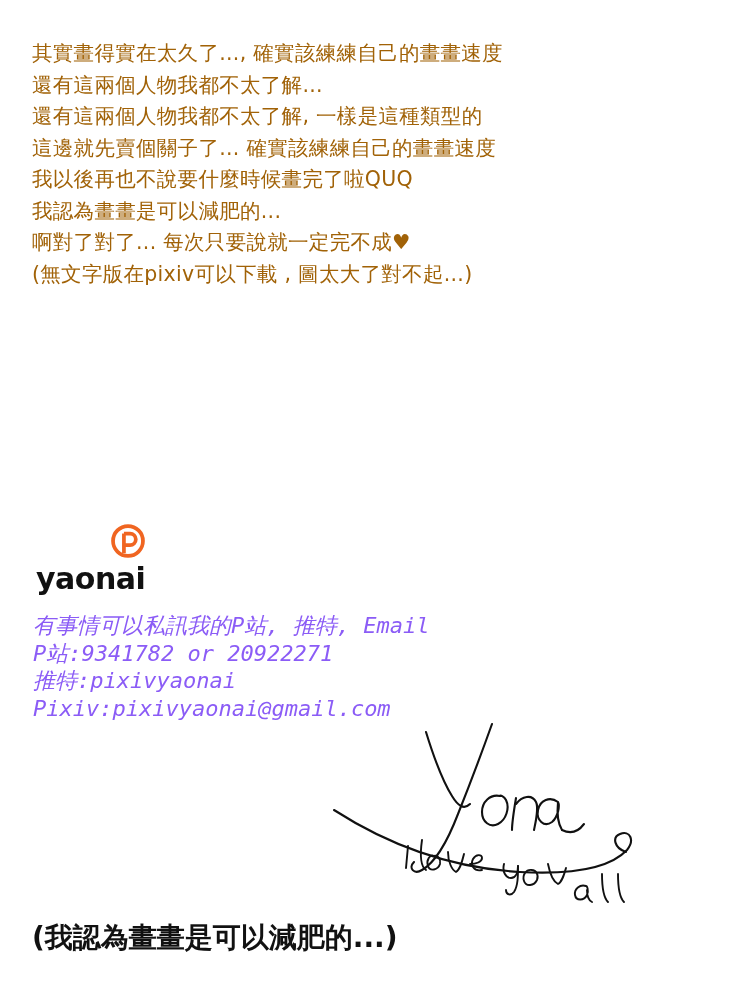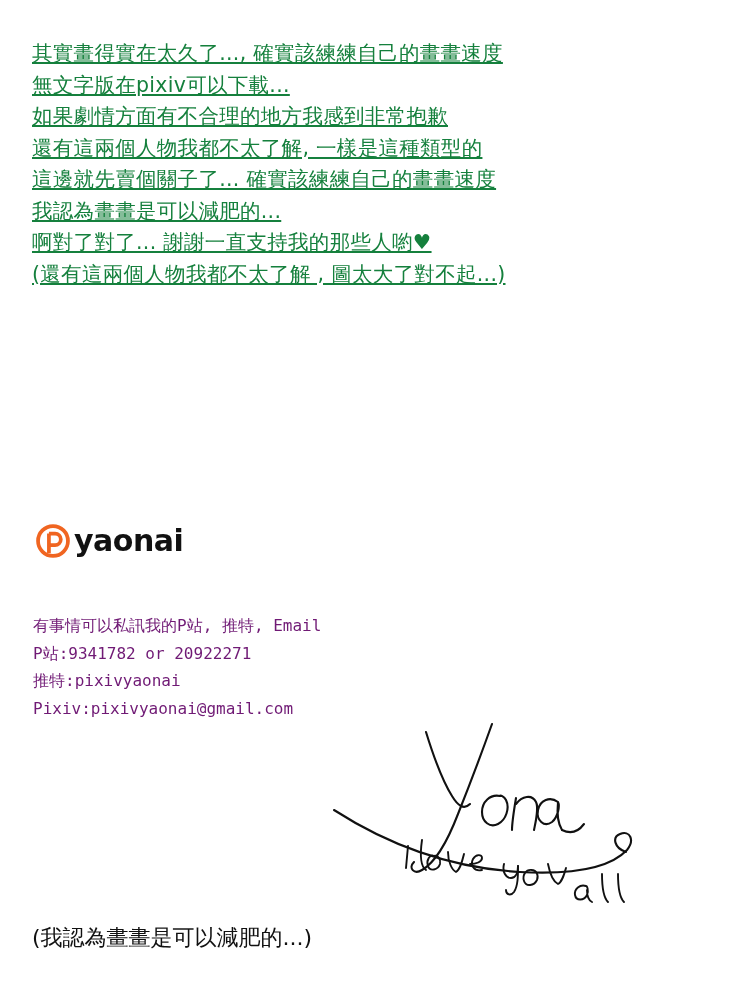--- a/index.html
+++ b/index.html
@@ -26,32 +26,32 @@
     position: absolute;
     left: 32px;
     top: 38px;
     width: 660px;
   }
   .afterword .line {
     font-size: 20.5px;
     line-height: 31.5px;
     letter-spacing: 0.3px;
     white-space: pre;
-    color: #15803d;
-    text-decoration: underline;
+    color: #a16207;
   }
 
   
   .logo-row {
     position: absolute;
     left: 36px;
     top: 524px;
     display: flex;
-    align-items: flex-start;
+    align-items: flex-end;
     gap: 4px;
+    flex-direction: column;
   }
   .logo-mark {
     width: 34px;
     height: 34px;
     display: block;
   }
   .logo-text {
     font-family: "DejaVu Sans", sans-serif;
     font-size: 30px;
     font-weight: 700;
@@ -62,62 +62,64 @@
 
   
   .contact {
     position: absolute;
     left: 33px;
     top: 612px;
     width: 660px;
   }
   .contact .line {
     font-family: "DejaVu Sans Mono", monospace;
-    font-size: 16px;
+    font-size: 22px;
     line-height: 27.5px;
     letter-spacing: 0px;
     white-space: pre;
-    color: #701a75;
+    color: #8b5cf6;
+    font-style: italic;
   }
 
   
   .signature {
     position: absolute;
     left: 330px;
     top: 718px;
     width: 330px;
     height: 205px;
     pointer-events: none;
   }
 
   
   .footnote {
     position: absolute;
     left: 32px;
     top: 922px;
-    font-size: 22px;
+    font-size: 28px;
     line-height: 31px;
     white-space: pre;
     color: #111111;
+    font-weight: bold;
   }
 </style>
 </head>
 <body>
 
 <div class="page">
 
   <div class="afterword">
     <div class="line">其實畫得實在太久了..., 確實該練練自己的畫畫速度</div>
-    <div class="line">無文字版在pixiv可以下載...</div>
-    <div class="line">如果劇情方面有不合理的地方我感到非常抱歉</div>
+    <div class="line">還有這兩個人物我都不太了解...</div>
     <div class="line">還有這兩個人物我都不太了解, 一樣是這種類型的</div>
     <div class="line">這邊就先賣個關子了... 確實該練練自己的畫畫速度</div>
+    <div class="line">我以後再也不說要什麼時候畫完了啦QUQ</div>
     <div class="line">我認為畫畫是可以減肥的...</div>
-    <div class="line">啊對了對了... 謝謝一直支持我的那些人喲♥</div>
-    <div class="line">(還有這兩個人物我都不太了解 , 圖太大了對不起...)</div>
+    <div class="line">啊對了對了... 每次只要說就一定完不成♥</div>
+    <div class="line">(無文字版在pixiv可以下載 , 圖太大了對不起...)</div>
   </div>
 
   <div class="logo-row">
     <svg class="logo-mark" viewBox="0 0 100 100">
       <circle cx="50" cy="50" r="44" fill="none" stroke="#F06521" stroke-width="11"></circle>
       <path d="M38 28 L38 86" fill="none" stroke="#F06521" stroke-width="11" stroke-linecap="butt"></path>
       <path d="M38 28 L56 28 A17 17 0 0 1 56 62 L38 62" fill="none" stroke="#F06521" stroke-width="11" stroke-linejoin="miter"></path>
     </svg>
     <span class="logo-text">yaonai</span>
   </div>

